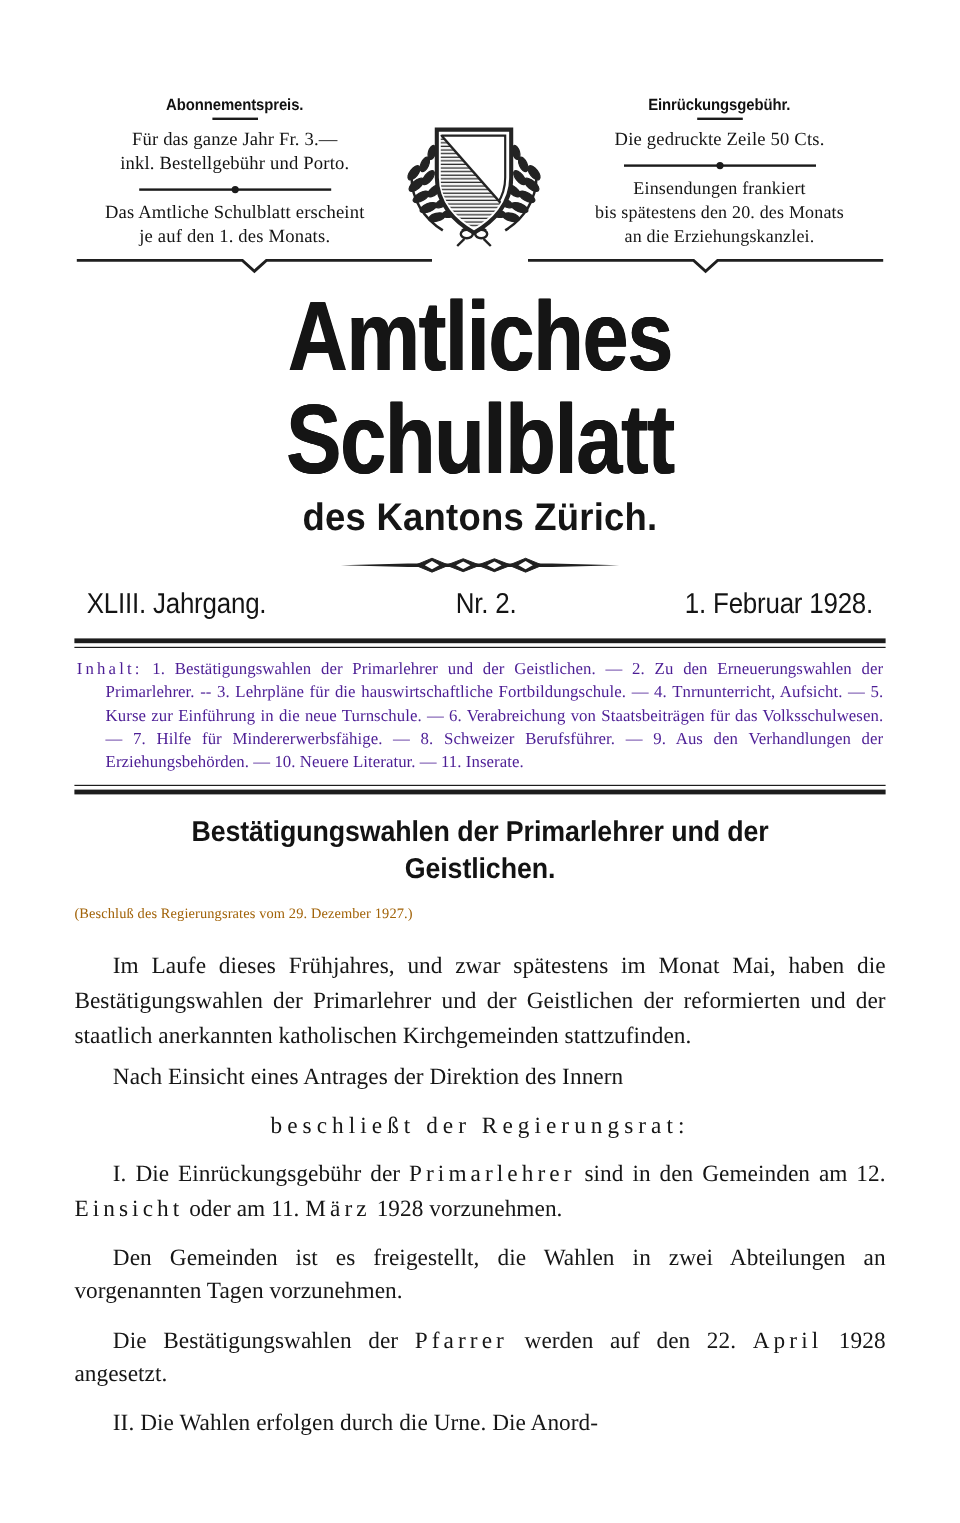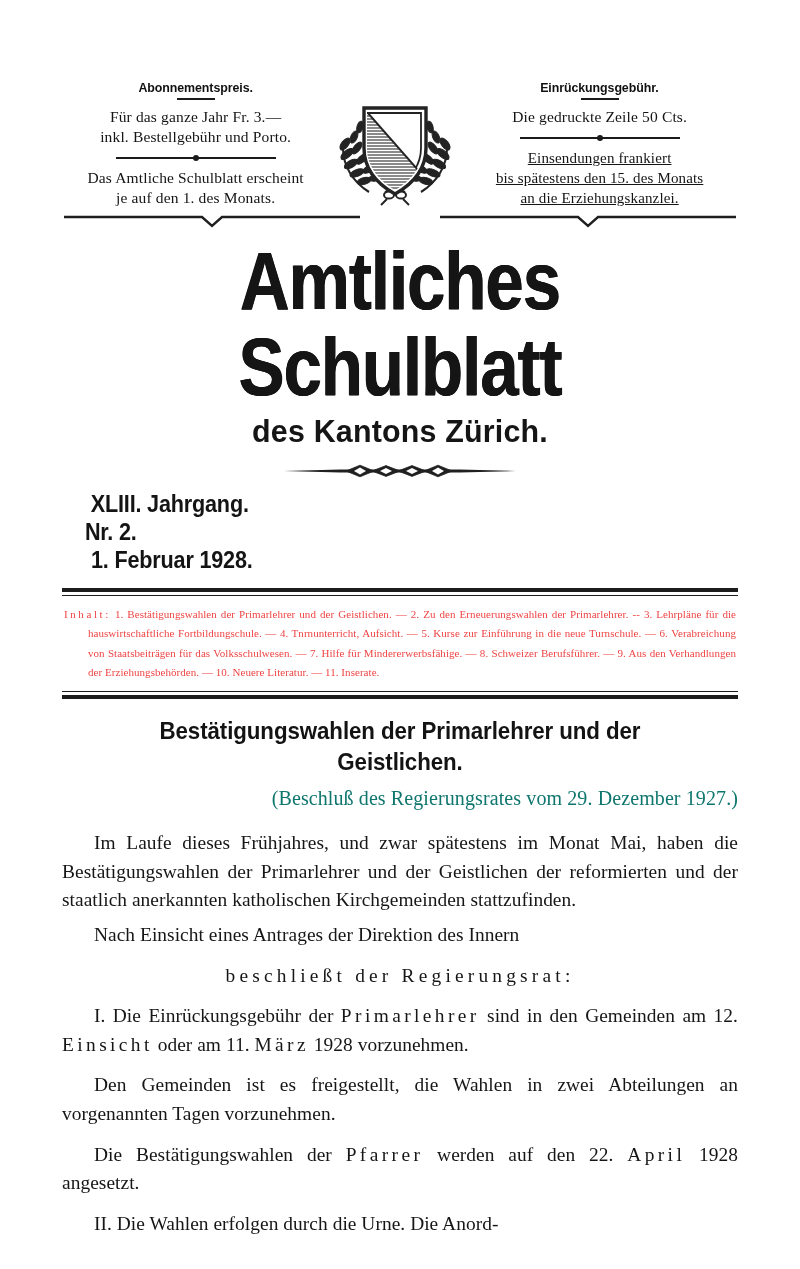--- a/index.html
+++ b/index.html
@@ -56,21 +56,21 @@
     background: #1b1b1b;
     margin: 3px auto 7px auto;
   }
   .head-line {
     font-size: 15.5px;
     line-height: 20px;
     letter-spacing: 0.15px;
     color: #141414;
     white-space: nowrap;
   }
-  .head-line.tight { font-size: 15px; text-decoration: underline; }
+  .head-line.tight { font-size: 15px; }
 
   
   .rule-dot {
     position: relative;
     width: 160px;
     height: 9px;
     margin: 6px auto 6px auto;
   }
   .rule-dot::before {
     content: "";
@@ -139,51 +139,50 @@
     margin: 12px auto 10px auto;
   }
   .ornament svg { display:block; width:240px; height:18px; }
 
   
   .issue-line {
     display: flex;
     justify-content: space-between;
     align-items: baseline;
     font-family: "Liberation Sans", "DejaVu Sans", sans-serif;
-    font-weight: bold;
+    font-weight: normal;
     font-size: 24px;
     letter-spacing: -0.2px;
     color: #141414;
     margin-top: 4px;
     padding: 0 2px;
-    flex-direction: column;
   }
   .issue-line > span { transform: scaleX(0.9); display:inline-block; }
   .issue-mid { margin-left: 18px; }
 
   
   .dbl-rule-top {
     margin-top: 14px;
     border-top: 4px solid #1d1d1d;
     border-bottom: 1.3px solid #1d1d1d;
     height: 3px;
   }
   .dbl-rule-bot {
     margin-top: 9px;
     border-top: 1.3px solid #1d1d1d;
     border-bottom: 4px solid #1d1d1d;
     height: 3px;
   }
 
   
   .toc {
-    font-size: 11px;
+    font-size: 14px;
     line-height: 19.3px;
     text-align: justify;
-    color: #ef4444;
+    color: #4c1d95;
     padding: 9px 2px 0 2px;
     letter-spacing: 0.05px;
     text-indent: -24px;
     margin-left: 24px;
   }
   .toc .lead {
     letter-spacing: 2.6px;
   }
 
   
@@ -193,25 +192,25 @@
     font-family: "Liberation Sans", "DejaVu Sans", sans-serif;
     font-weight: bold;
     font-size: 24px;
     line-height: 31px;
     letter-spacing: -0.1px;
     transform: scaleX(0.93);
     color: #131313;
     margin: 0;
   }
   .art-subtitle {
-    text-align: right;
-    font-size: 20px;
+    text-align: left;
+    font-size: 12px;
     line-height: 24px;
     margin-top: 9px;
-    color: #0f766e;
+    color: #a16207;
     letter-spacing: 0.1px;
   }
 
   .body-text {
     font-size: 19.4px;
     line-height: 28.6px;
     text-align: justify;
     color: #161616;
     margin: 0;
     letter-spacing: 0.05px;
@@ -308,21 +307,21 @@
         </g>
       </svg>
     </div>
 
     <div class="head-col right">
       <div class="head-title">Einrückungsgebühr.</div>
       <div class="rule-short"></div>
       <div class="head-line">Die gedruckte Zeile 50 Cts.</div>
       <div class="rule-dot"></div>
       <div class="head-line tight">Einsendungen frankiert</div>
-      <div class="head-line tight">bis spätestens den 15. des Monats</div>
+      <div class="head-line tight">bis spätestens den 20. des Monats</div>
       <div class="head-line tight">an die Erziehungskanzlei.</div>
     </div>
   </div>
 
   <div class="dip-row">
     <div class="dip">
       <svg viewBox="0 0 300 16" xmlns="http://www.w3.org/2000/svg">
         <path d="M2,3 L140,3 L150,12 L160,3 L298,3" fill="none" stroke="#1f1f1f" stroke-width="2.4"></path>
       </svg>
     </div>

